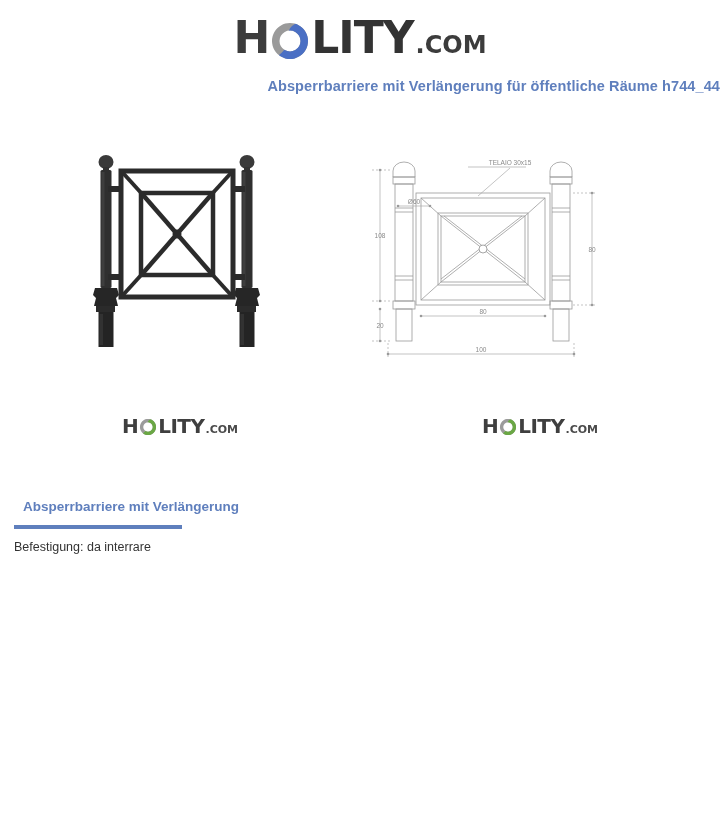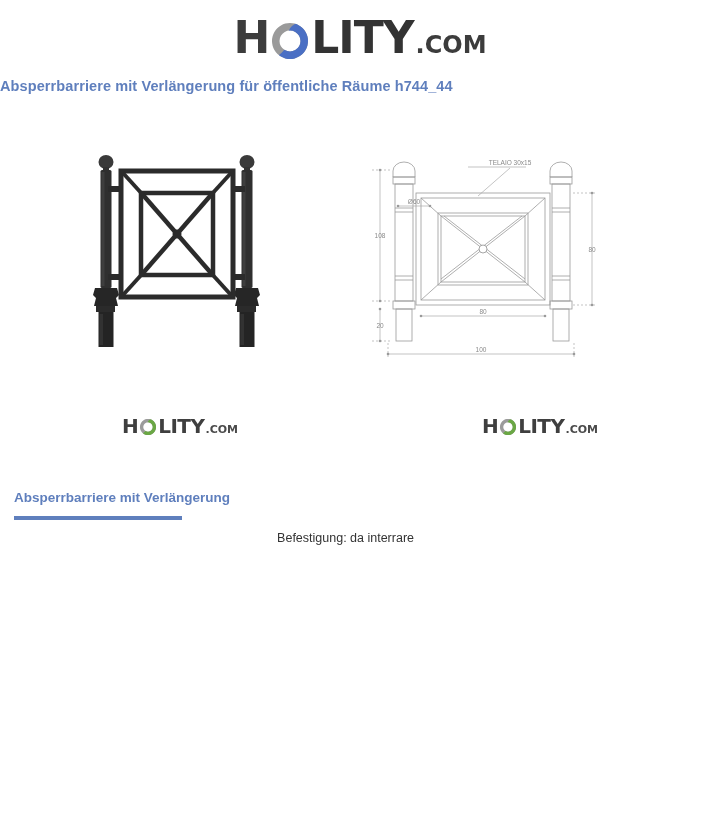--- a/index.html
+++ b/index.html
@@ -48,21 +48,21 @@
     font-family: "DejaVu Sans", sans-serif;
     font-weight: bold;
     font-size: 24px;
     color: #3c3c3c;
     letter-spacing: 0px;
     margin-left: 2px;
   }
 
   
   .page-title {
-    text-align: left;
+    text-align: right;
     color: #5f7fbd;
     font-size: 14.5px;
     font-weight: bold;
     margin-top: 18px;
     letter-spacing: .1px;
   }
 
   
   .media-row {
     position: relative;
@@ -110,32 +110,31 @@
   .info-block {
     position: absolute;
     left: 14px; top: 489px;
     width: 400px;
   }
   .info-title {
     color: #5f7fbd;
     font-size: 13.5px;
     font-weight: bold;
     line-height: 18px;
-    margin: 0;
+    margin: 9px;
   }
   .info-rule {
     width: 168px; height: 4px;
     background: #5f7fbd;
     margin-top: 9px;
   }
   .info-sub {
     margin-top: 11px;
     font-size: 12.5px;
     color: #333333;
-    text-align: right;
   }
 </style>
 </head>
 <body>
 
 <div class="header-logo">
   <div class="logo">
     <span class="logo-h">H</span>
     <span class="logo-o">
       <svg width="40" height="40" viewBox="0 0 40 40" aria-hidden="true">

